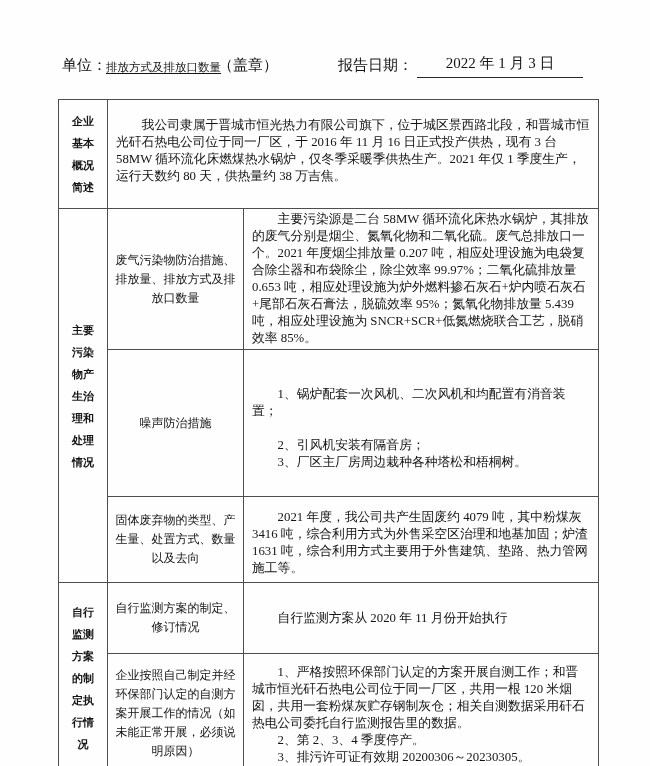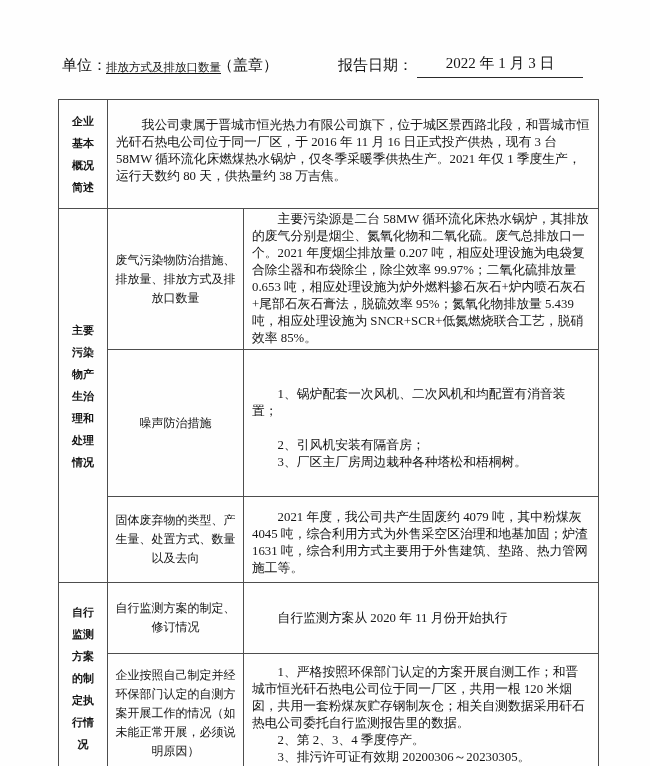--- a/index.html
+++ b/index.html
@@ -91,21 +91,21 @@
     </tr>
     <tr style="height:147px;">
       <td class="label-cell">噪声防治措施</td>
       <td class="content-cell preline pt-s2b">　　1、锅炉配套一次风机、二次风机和均配置有消音装置；
 
 　　2、引风机安装有隔音房；
 　　3、厂区主厂房周边栽种各种塔松和梧桐树。</td>
     </tr>
     <tr style="height:86px;">
       <td class="label-cell">固体废弃物的类型、产生量、处置方式、数量以及去向</td>
-      <td class="content-cell pt-s2c">　　2021 年度，我公司共产生固废约 4079 吨，其中粉煤灰 4045 吨，综合利用方式为外售采空区治理和地基加固；炉渣 1631 吨，综合利用方式主要用于外售建筑、垫路、热力管网施工等。</td>
+      <td class="content-cell pt-s2c">　　2021 年度，我公司共产生固废约 4079 吨，其中粉煤灰 3416 吨，综合利用方式为外售采空区治理和地基加固；炉渣 1631 吨，综合利用方式主要用于外售建筑、垫路、热力管网施工等。</td>
     </tr>
 
     <tr style="height:71px;">
       <td class="vhead" rowspan="2">
         <div class="vtext">自行监测方案的制定执行情况</div>
       </td>
       <td class="label-cell">自行监测方案的制定、修订情况</td>
       <td class="content-cell middle">　　自行监测方案从 2020 年 11 月份开始执行</td>
     </tr>
     <tr style="height:119px;">

